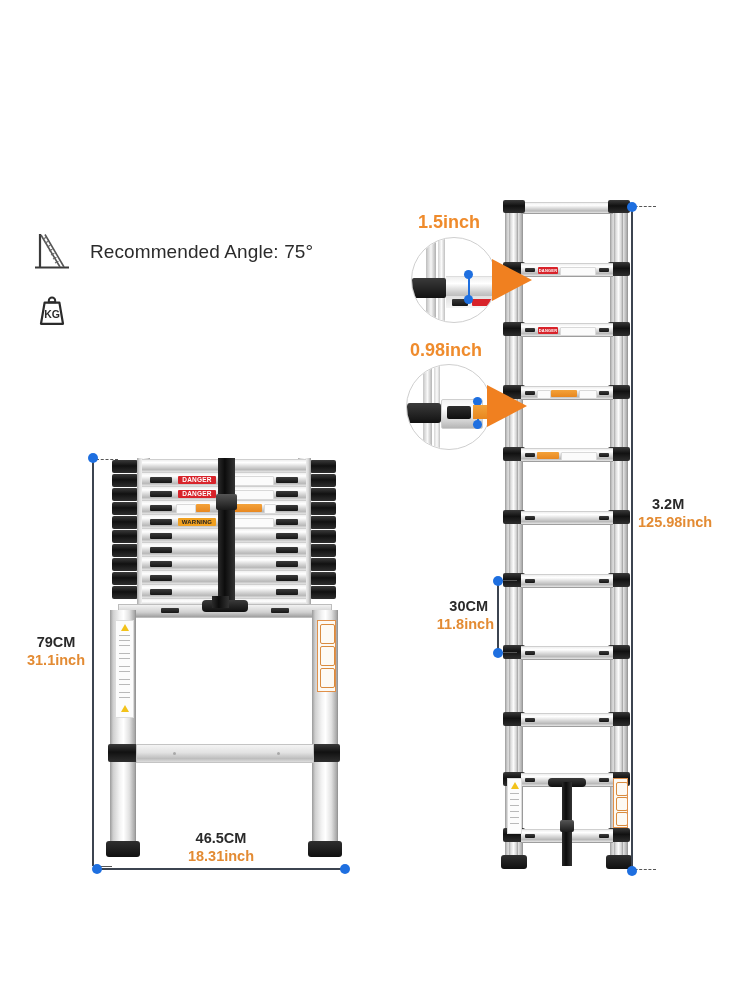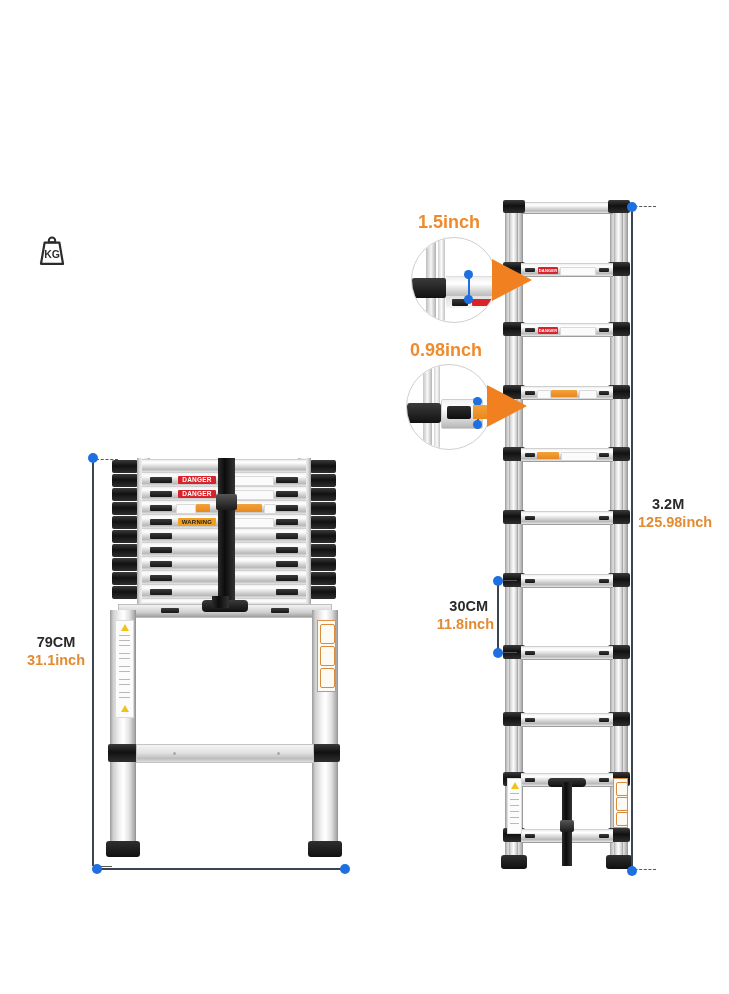--- a/index.html
+++ b/index.html
@@ -58,20 +58,38 @@
   .tick{position:absolute;background:#b9b9b9;}
   .tri-warn{position:absolute;width:0;height:0;border-left:4px solid transparent;border-right:4px solid transparent;border-bottom:7px solid #f2c21a;}
 </style>
 </head>
 <body>
 
 <div class="stage">
 
   <div class="spec-list">
 
+    <div class="spec-row">
+      <div class="spec-icon">
+        <svg width="42" height="44" viewBox="0 0 42 44">
+          <line x1="9" y1="4" x2="9" y2="37" stroke="#3a3a3a" stroke-width="2.2"></line>
+          <line x1="4" y1="37.5" x2="38" y2="37.5" stroke="#3a3a3a" stroke-width="2"></line>
+          <line x1="10" y1="5" x2="29" y2="37" stroke="#555" stroke-width="1.6"></line>
+          <line x1="14" y1="4.5" x2="33" y2="37" stroke="#555" stroke-width="1.6"></line>
+          <line x1="12" y1="9" x2="15.4" y2="7.2" stroke="#666" stroke-width="1.1"></line>
+          <line x1="14" y1="13" x2="17.4" y2="11.2" stroke="#666" stroke-width="1.1"></line>
+          <line x1="16" y1="17" x2="19.4" y2="15.2" stroke="#666" stroke-width="1.1"></line>
+          <line x1="18" y1="21" x2="21.4" y2="19.2" stroke="#666" stroke-width="1.1"></line>
+          <line x1="20" y1="25" x2="23.4" y2="23.2" stroke="#666" stroke-width="1.1"></line>
+          <line x1="22" y1="29" x2="25.4" y2="27.2" stroke="#666" stroke-width="1.1"></line>
+          <line x1="24" y1="33" x2="27.4" y2="31.2" stroke="#666" stroke-width="1.1"></line>
+        </svg>
+      </div>
+      <div class="spec-text">Recommended Angle: 75°</div>
+    </div>
 
     <div class="spec-row">
       <div class="spec-icon">
         <svg width="42" height="42" viewBox="0 0 42 42">
           <path d="M21 6.5 a3.2 3.2 0 0 1 3.2 3.2 v1.6 h-6.4 v-1.6 A3.2 3.2 0 0 1 21 6.5 z" fill="none" stroke="#2b2b2b" stroke-width="2"></path>
           <path d="M13.6 11.6 h14.8 l3.6 21.2 H10 z" fill="none" stroke="#2b2b2b" stroke-width="2.2" stroke-linejoin="round"></path>
           <text x="21" y="27" font-family="Liberation Sans, sans-serif" font-size="10.5" font-weight="bold" fill="#2b2b2b" text-anchor="middle">KG</text>
         </svg>
       </div>
     </div>
@@ -218,20 +236,24 @@
 
     <div class="dim" style="left:18px;top:634px;width:76px;">
       <div class="cm">79CM</div>
       <div class="inch">31.1inch</div>
     </div>
 
     <div class="dline-h" style="left:97px;top:868px;width:248px;"></div>
     <div class="dot" style="left:92px;top:864px;"></div>
     <div class="dot" style="left:340px;top:864px;"></div>
 
+    <div class="dim" style="left:156px;top:830px;width:130px;">
+      <div class="cm">46.5CM</div>
+      <div class="inch">18.31inch</div>
+    </div>
   </div>
 
   <div class="abs" style="left:380px;top:0;width:349px;height:994px;">
 
     <div class="rail" style="left:125px;top:200px;width:18px;height:668px;"></div>
     <div class="rail" style="left:230px;top:200px;width:18px;height:668px;"></div>
     <div class="rail-in" style="left:129px;top:200px;width:9px;height:668px;"></div>
     <div class="rail-in" style="left:234px;top:200px;width:9px;height:668px;"></div>
 
     <div class="rung" style="left:141px;top:202px;width:92px;height:10px;"></div>

